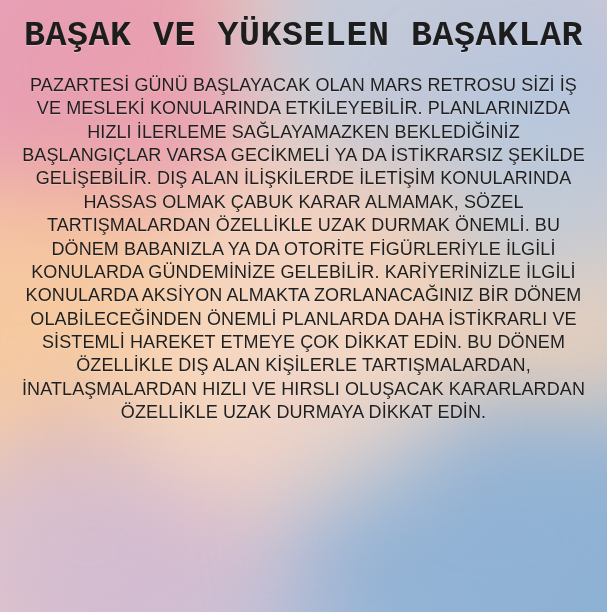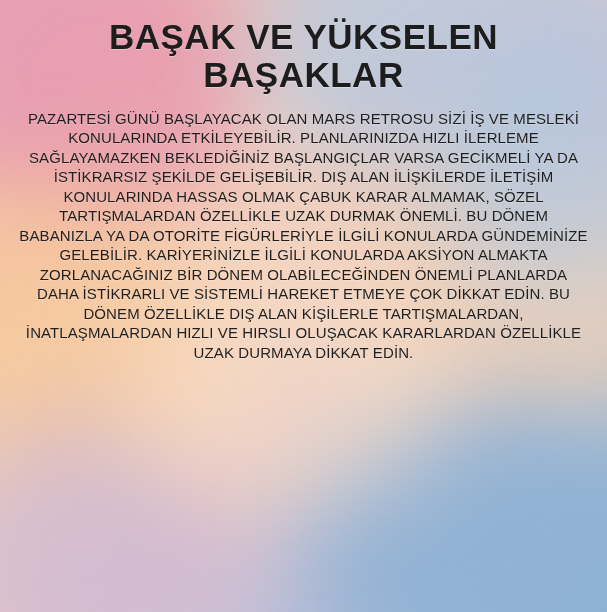--- a/index.html
+++ b/index.html
@@ -44,32 +44,32 @@
   .blob-8 { left: 430px;  top: 60px;   width: 230px; height: 230px; background: rgba(170,200,228,0.65); }
 
   .content {
     position: relative;
     z-index: 2;
     padding: 12px 14px 8px 14px;
     box-sizing: border-box;
     height: 100%;
   }
   .title {
-    font-family: Liberation Sans, sans-serif;
+    font-family: Liberation Mono, monospace;
     font-size: 35px;
     line-height: 1.08;
     text-align: center;
     color: #1d1d1d;
     letter-spacing: 0.5px;
     margin: 6px 0 12px 0;
     text-shadow: 0 1px 1px rgba(255,255,255,0.35);
   }
   .body-text {
     font-family: "Liberation Sans", sans-serif;
-    font-size: 15px;
+    font-size: 18px;
     line-height: 1.30;
     text-align: center;
     color: #1f1f1f;
     letter-spacing: 0.1px;
     padding: 0 4px;
     text-shadow: 0 1px 1px rgba(255,255,255,0.25);
   }
 </style>
 </head>
 <body>

